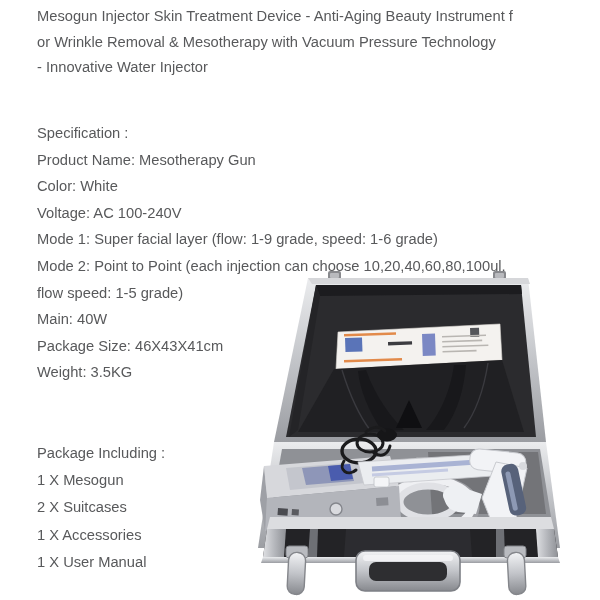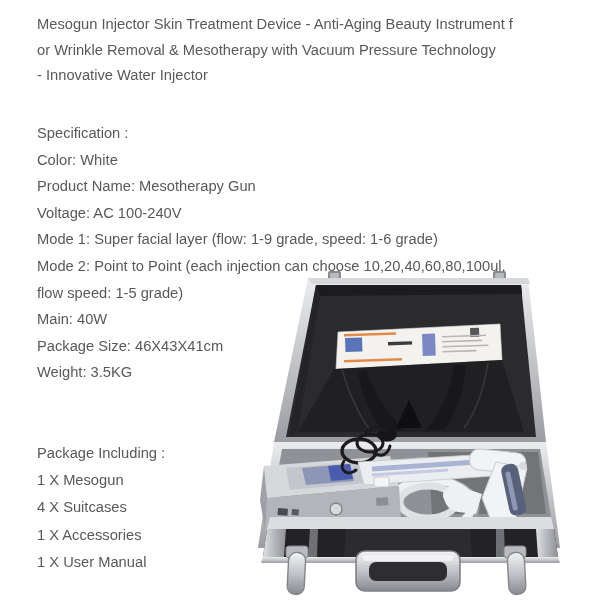--- a/index.html
+++ b/index.html
@@ -2,52 +2,52 @@
 <html><head>
 <meta charset="utf-8">
 <style>
   html,body{margin:0;padding:0;}
   body{
     width:600px;height:600px;overflow:hidden;background:#ffffff;
     font-family:"Liberation Sans","DejaVu Sans",sans-serif;
     color:#58595b;position:relative;
   }
   .text-line{white-space:pre;font-size:14.7px;}
-  .title-block{position:absolute;left:37px;top:12px;line-height:25.5px;}
+  .title-block{position:absolute;left:37px;top:4px;line-height:25.5px;}
   .spec-block{position:absolute;left:37px;top:120px;line-height:26.6px;}
   .package-block{position:absolute;left:37px;top:440px;line-height:27.2px;}
   .product-photo{position:absolute;left:246px;top:270px;width:320px;height:330px;}
   .product-photo svg{display:block;width:100%;height:100%;}
 </style>
 </head>
 <body>
 
 <div class="title-block">
   <div class="text-line">Mesogun Injector Skin Treatment Device - Anti-Aging Beauty Instrument f</div>
   <div class="text-line">or Wrinkle Removal &amp; Mesotherapy with Vacuum Pressure Technology</div>
   <div class="text-line">- Innovative Water Injector</div>
 </div>
 
 <div class="spec-block">
   <div class="text-line">Specification :</div>
+  <div class="text-line">Product Name: Mesotherapy Gun</div>
   <div class="text-line">Color: White</div>
-  <div class="text-line">Product Name: Mesotherapy Gun</div>
   <div class="text-line">Voltage: AC 100-240V</div>
   <div class="text-line">Mode 1: Super facial layer (flow: 1-9 grade, speed: 1-6 grade)</div>
   <div class="text-line">Mode 2: Point to Point (each injection can choose 10,20,40,60,80,100ul,</div>
   <div class="text-line">flow speed: 1-5 grade)</div>
   <div class="text-line">Main: 40W</div>
   <div class="text-line">Package Size: 46X43X41cm</div>
   <div class="text-line">Weight: 3.5KG</div>
 </div>
 
 <div class="package-block">
   <div class="text-line">Package Including :</div>
   <div class="text-line">1 X Mesogun</div>
-  <div class="text-line">4 X Suitcases</div>
+  <div class="text-line">2 X Suitcases</div>
   <div class="text-line">1 X Accessories</div>
   <div class="text-line">1 X User Manual</div>
 </div>
 
 <div class="product-photo">
   <svg viewBox="0 0 320 330" xmlns="http://www.w3.org/2000/svg">
     <defs>
       <linearGradient id="alu" x1="0" y1="0" x2="0" y2="1">
         <stop offset="0" stop-color="#ebecee"></stop>
         <stop offset="0.45" stop-color="#c7c9cd"></stop>

